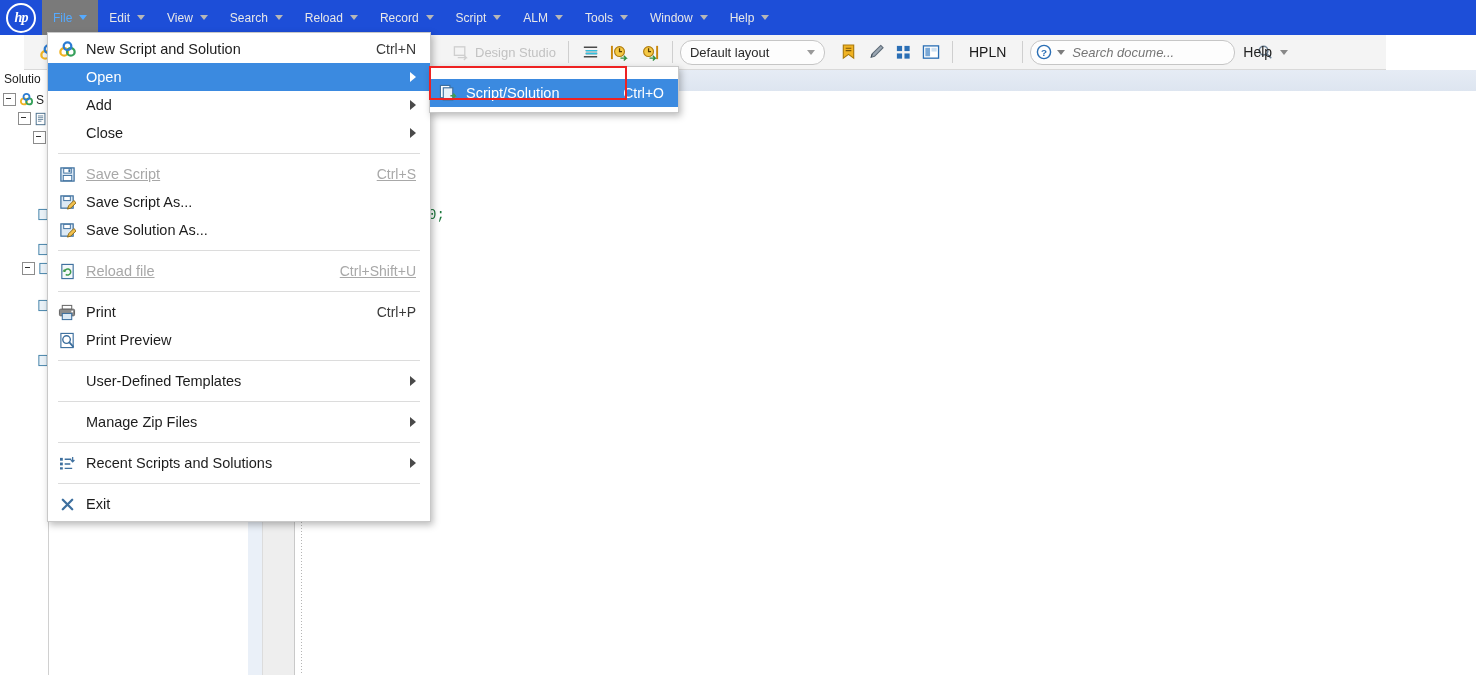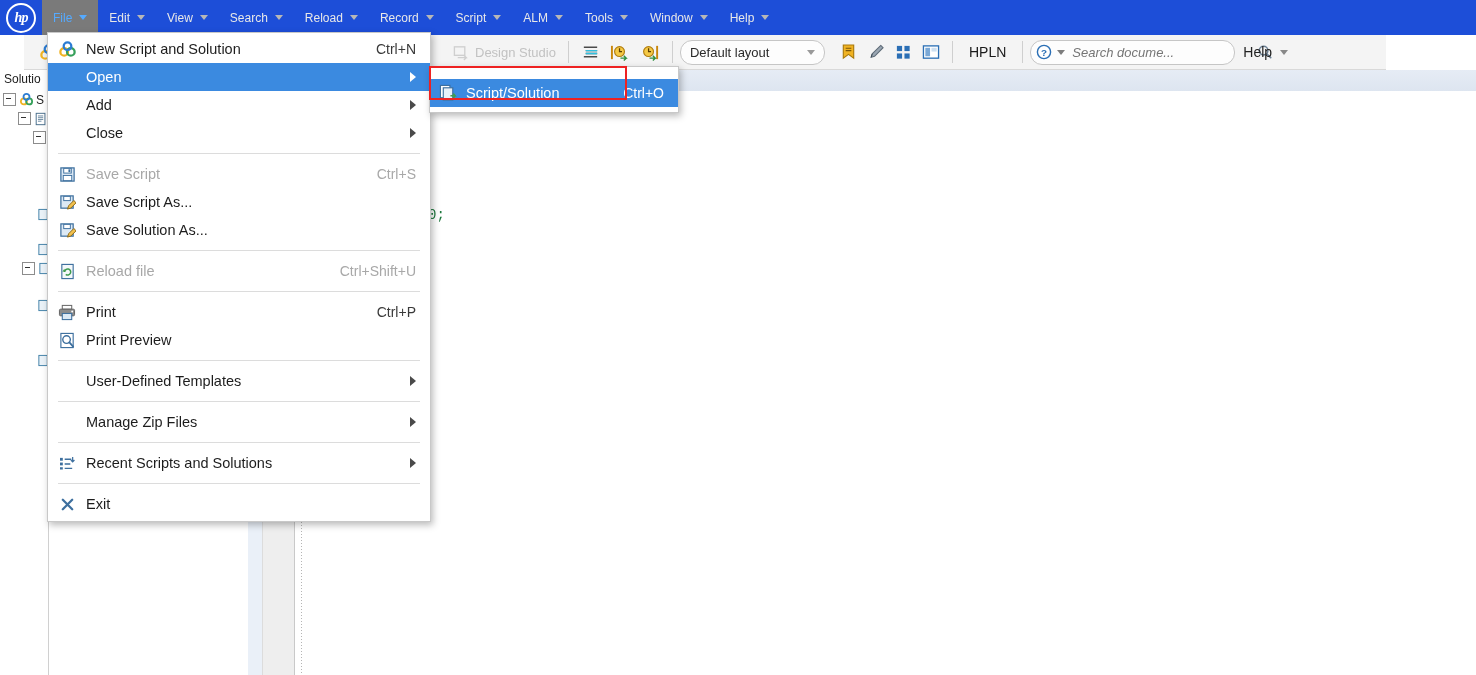--- a/index.html
+++ b/index.html
@@ -241,21 +241,21 @@
     position: relative;
     display: flex;
     align-items: center;
     height: 28px;
     padding-left: 0;
     font-size: 14.5px;
     color: #1d1d1d;
     cursor: default;
   }
   .mi.highlight { background: #3b8ae0; color: #ffffff; }
-  .mi.disabled { color: #a8a8a8; }
+  .mi.disabled { color: #a8a8a8; text-decoration: underline; }
   .mi-icon {
     width: 38px;
     min-width: 38px;
     display: flex; align-items: center; justify-content: center;
   }
   .mi-label { flex: 1; white-space: nowrap; }
   .mi-shortcut {
     color: #3a3a3a;
     font-size: 14px;
     padding-right: 14px;

